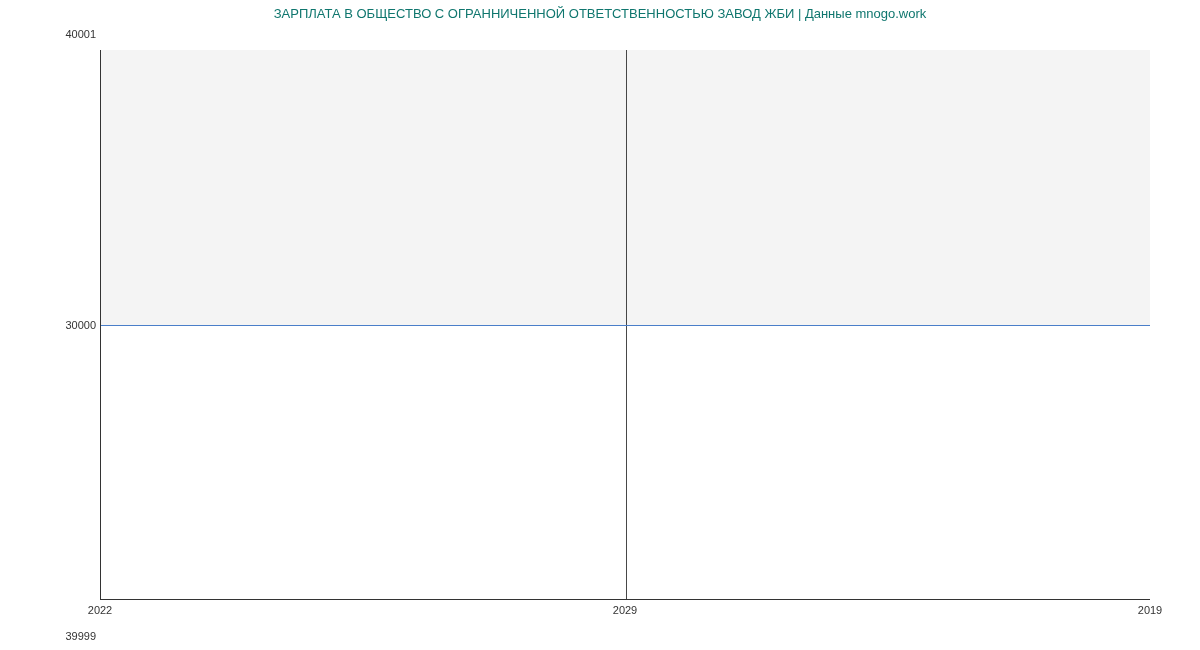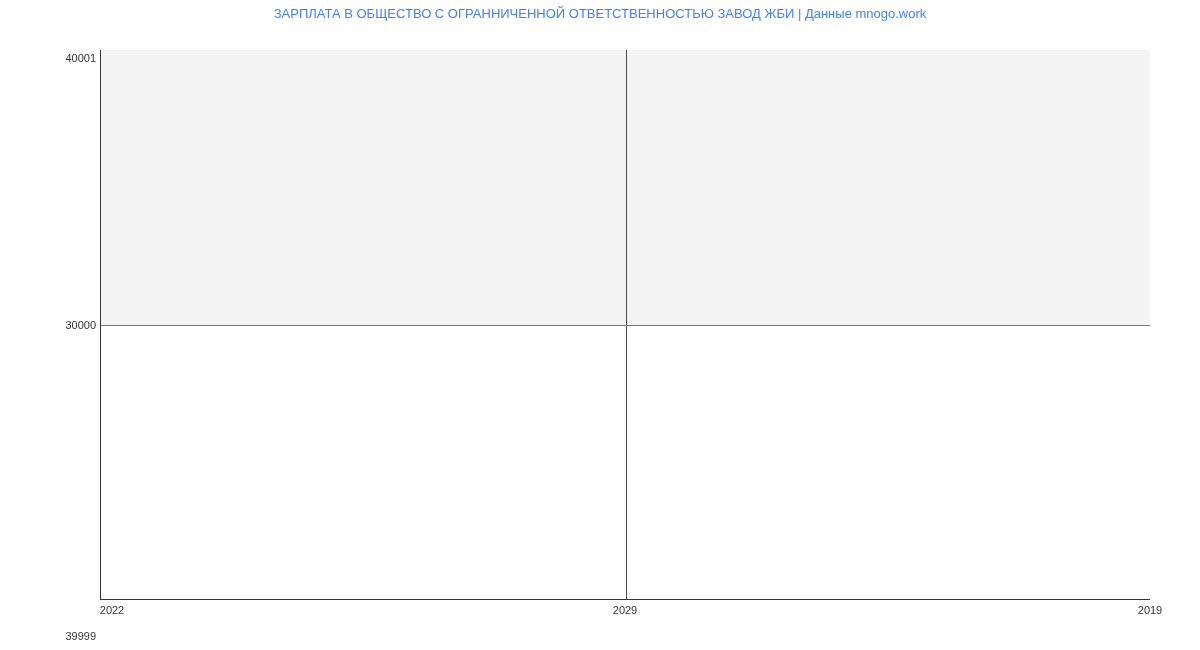--- a/index.html
+++ b/index.html
@@ -17,21 +17,21 @@
     width: 1200px;
     height: 650px;
   }
   .title {
     position: absolute;
     top: 6px;
     left: 0;
     right: 0;
     text-align: center;
     font-size: 13px;
-    color: #3b82f6;
+    color: #0f766e;
   }
   .plot {
     position: absolute;
     left: 100px;
     top: 50px;
     width: 1050px;
     height: 550px;
     border-left: 1px solid #333;
     border-bottom: 1px solid #333;
     box-sizing: border-box;
@@ -85,19 +85,19 @@
   <div class="title">ЗАРПЛАТА В ОБЩЕСТВО С ОГРАННИЧЕННОЙ ОТВЕТСТВЕННОСТЬЮ ЗАВОД ЖБИ | Данные mnogo.work</div>
 
   <div class="plot">
     <div class="shade"></div>
     <div class="vgrid" style="left:50%;"></div>
     <div class="series-line"></div>
   </div>
 
   <div class="ytick" style="top:600px;margin-top:36px;">39999</div>
   <div class="ytick" style="top:325px;">30000</div>
-  <div class="ytick" style="top:58px;">40001</div>
+  <div class="ytick" style="top:34px;">40001</div>
 
-  <div class="xtick" style="left:100px;margin-left:12px;">2022</div>
+  <div class="xtick" style="left:100px;">2022</div>
   <div class="xtick" style="left:625px;">2029</div>
   <div class="xtick" style="left:1150px;">2019</div>
 
 </div>
 
 </body></html>

